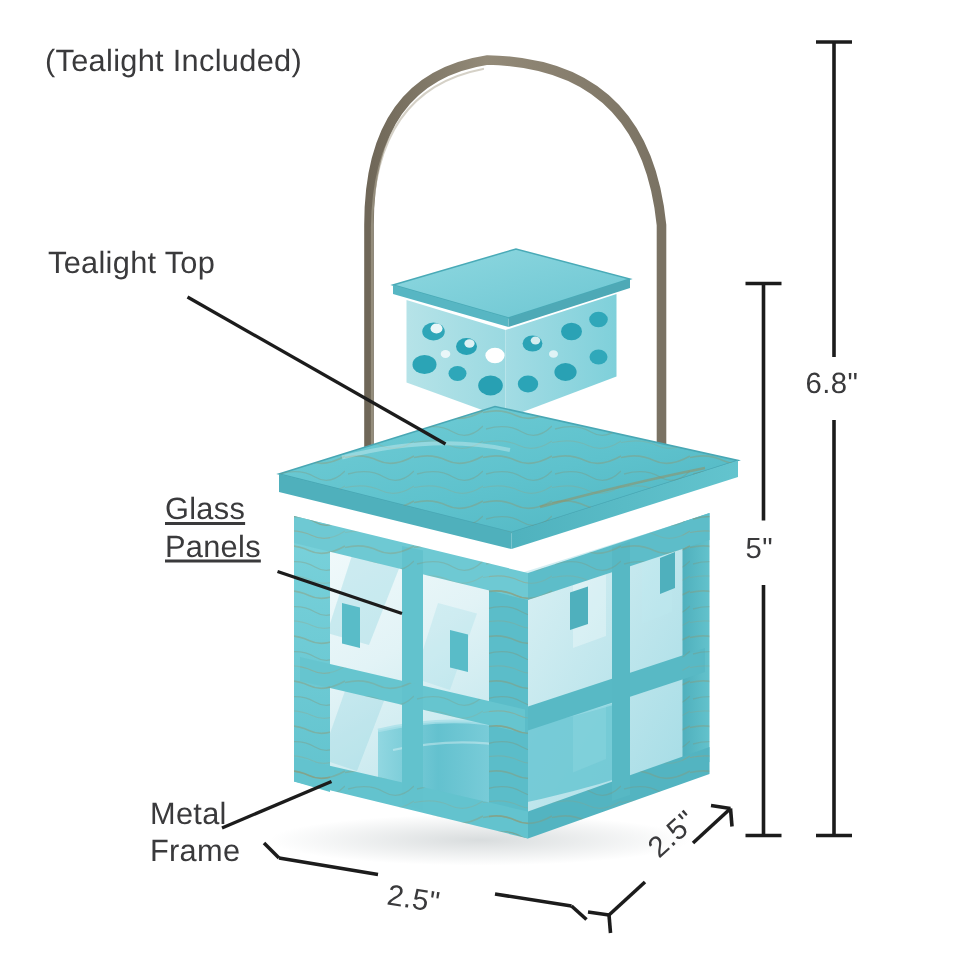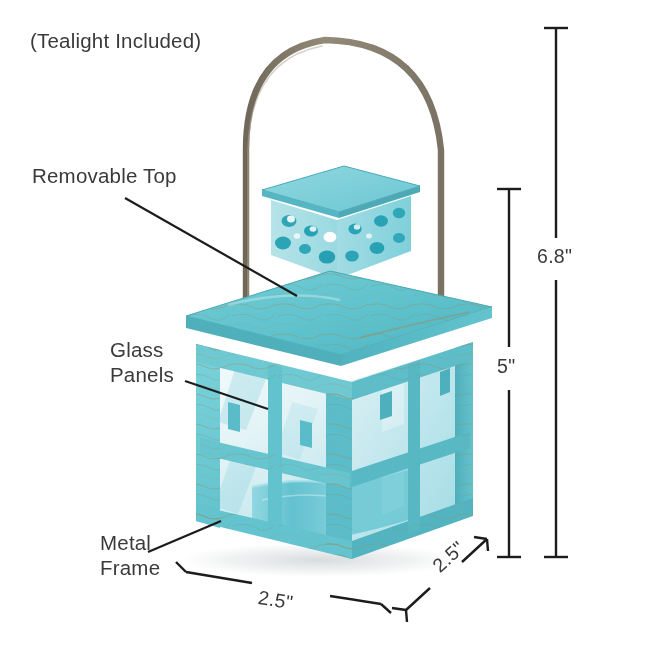--- a/index.html
+++ b/index.html
@@ -221,23 +221,23 @@
       <line x1="462" y1="562" x2="487" y2="539"></line>
       <line x1="406" y1="610" x2="392" y2="608"></line>
       <line x1="406" y1="610" x2="407" y2="622"></line>
       <line x1="487" y1="539" x2="474" y2="537"></line>
       <line x1="487" y1="539" x2="488" y2="551"></line>
     </g>
   </svg>
 
   <div class="lbl" style="left:30px;top:28px;">(Tealight Included)</div>
 
-  <div class="lbl" style="left:32px;top:163px;">Removable Top</div>
-
-  <div class="lbl" style="left:110px;top:337px;">Glass
+  <div class="lbl" style="left:32px;top:163px;">Tealight Top</div>
+
+  <div class="lbl" style="left:110px;top:327px;text-decoration:underline;">Glass
 Panels</div>
 
   <div class="lbl" style="left:68px;top:530px;margin-left:32px;">Metal
 Frame</div>
 
   <div class="dim" style="left:537px;top:245px;">6.8"</div>
 
   <div class="dim" style="left:497px;top:355px;">5"</div>
 
   <div class="dim" style="left:260px;top:586px;transform:rotate(9deg);transform-origin:left top;">2.5"</div>

